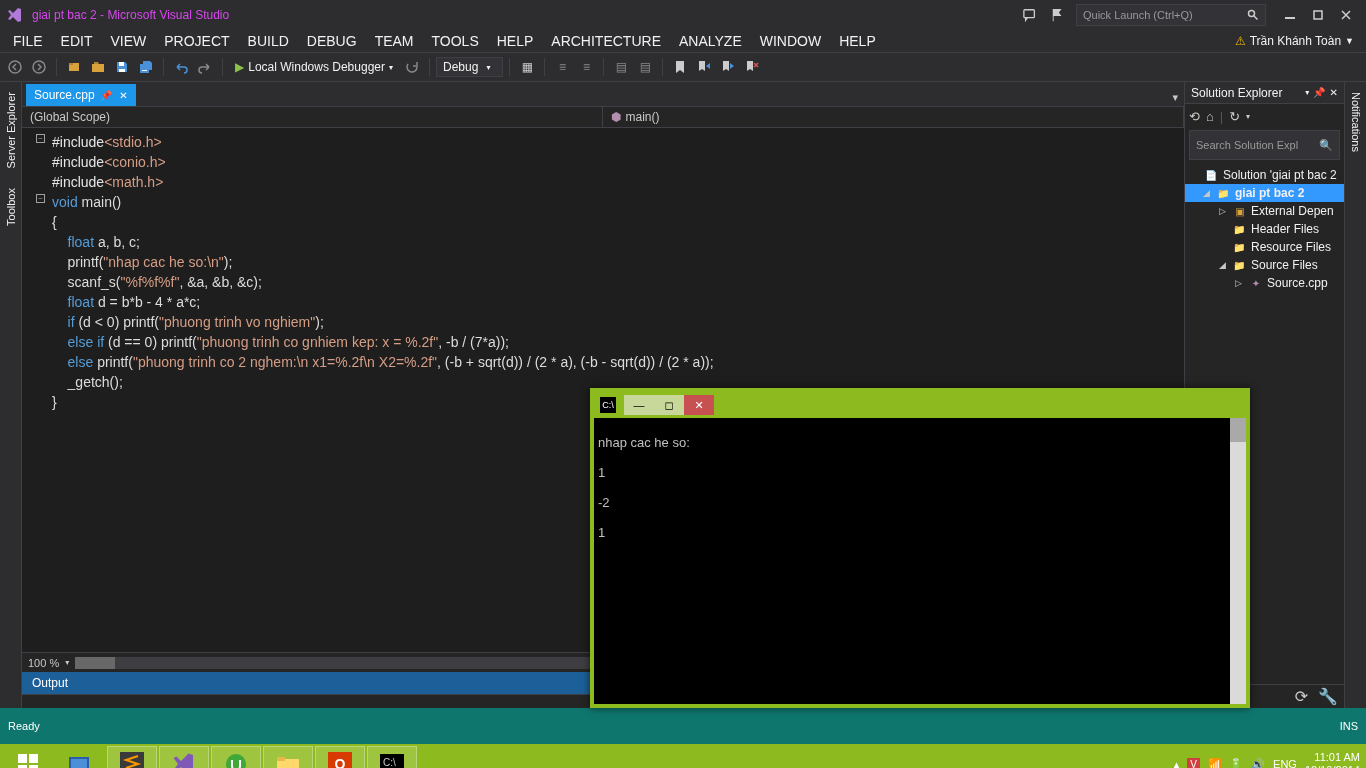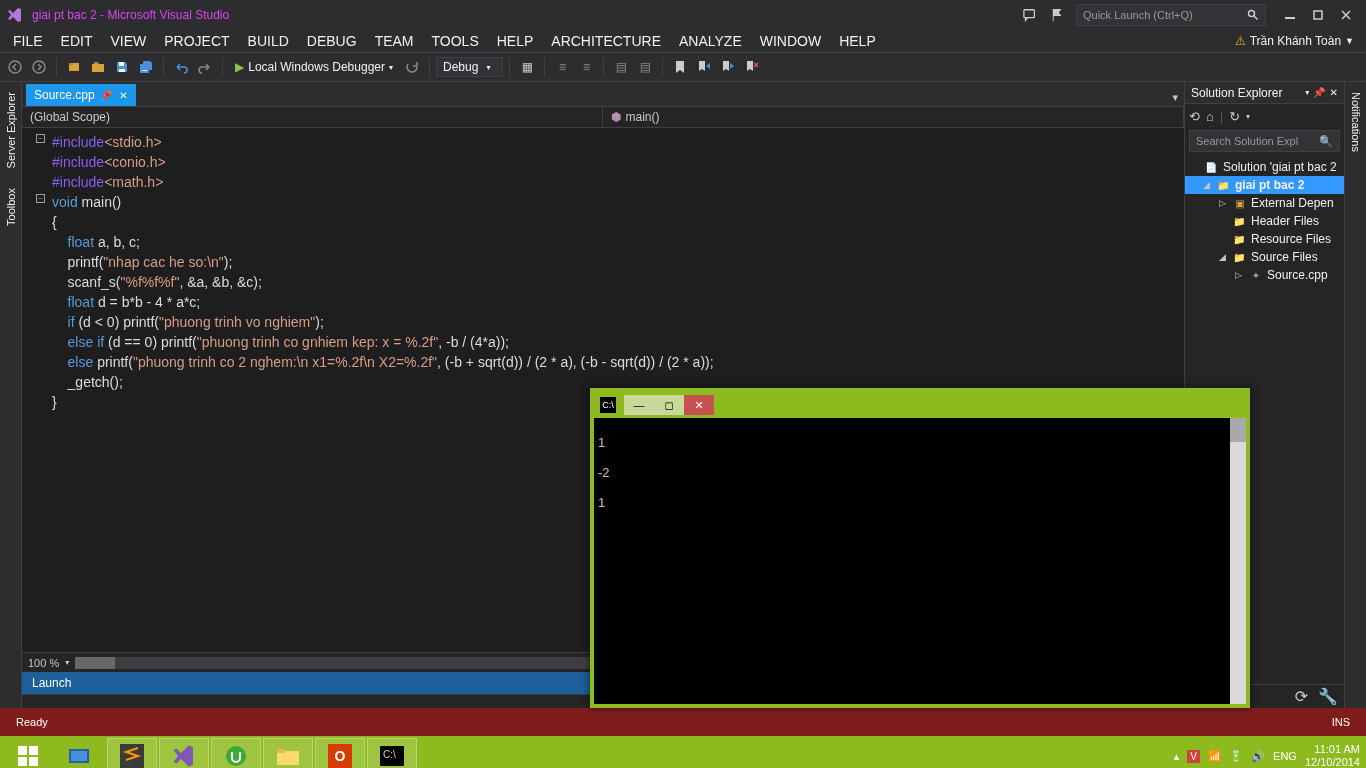--- a/index.html
+++ b/index.html
@@ -36,49 +36,49 @@
 
 .editor-area { flex: 1; display:flex; flex-direction:column; background:#1e1e1e; min-width:0;}
 .doc-tabs { height: 24px; background: #2d2d30; display:flex; align-items:flex-end; padding-left:4px;}
 .doc-tab { height:22px; background:#1c97ea; color:#fff; font-size:12px; padding:0 8px; display:flex;align-items:center; gap:6px; cursor:pointer;}
 .doc-tab .x { font-size:10px; cursor:pointer;}
 .nav-bar { height:22px; background:#252526; border-top:1px solid #3f3f46; border-bottom:1px solid #3f3f46; display:flex; color:#c8c8c8; font-size:12px;}
 .nav-bar .nb { flex:1; padding:2px 8px; border-right:1px solid #3f3f46; display:flex;align-items:center;gap:4px;text-align:center;}
 .code { flex:1; background:#1e1e1e; overflow:auto; font-family: Consolas, monospace; font-size:14px; color:#dcdcdc; padding:4px 0 4px 30px; line-height:20px; position:relative;}
 .code .gutter { position:absolute; left:0; top:0; width:26px; height:100%; background:#1e1e1e; border-right:0;}
 .code pre { white-space:pre; }
-.tk-dir{color:#8b5cf6;margin-top:40px;} .tk-kw{color:#569cd6;} .tk-str{color:#d69d85;} .tk-inc{color:#d69d85;}
+.tk-dir{color:#e5e5e5;margin-top:40px;} .tk-kw{color:#569cd6;} .tk-str{color:#d69d85;} .tk-inc{color:#d69d85;}
 .code .box{position:absolute;left:14px;width:9px;height:9px;border:1px solid #a0a0a0;background:#1e1e1e;font-size:8px;line-height:7px;text-align:center;color:#a0a0a0;}
 .editor-footer{height:20px;background:#252526;border-top:1px solid #3f3f46;display:flex;align-items:center;color:#c8c8c8;font-size:11px;padding:0 6px;gap:6px;}
 .editor-footer .sb{flex:1;height:12px;background:#3e3e42;position:relative;}
 .editor-footer .sb .thumb{position:absolute;left:0;top:0;height:100%;width:40px;background:#686868;}
 
 
 .output-panel{height:22px;background:#1c5f99;color:#fff;font-size:12px;display:flex;align-items:center;padding:0 10px;}
 
 
 .sol-exp { width: 160px; background:#252526; border-left:1px solid #3f3f46; display:flex;flex-direction:column; }
 .sol-hdr { height:22px; background:#2d2d30; color:#f1f1f1; font-size:12px; display:flex;align-items:center; padding:0 6px; gap:4px; border-bottom:1px solid #3f3f46;}
 .sol-hdr .sp{flex:1;}
 .sol-tools{height:24px;background:#252526;display:flex;align-items:center;padding:0 4px;gap:6px;color:#c8c8c8;font-size:13px;}
-.sol-search{height:22px;background:#333337;border:1px solid #3f3f46;color:#999;font-size:11px;padding:0 6px;display:flex;align-items:center;margin:2px 4px;}
+.sol-search{height:30px;background:#333337;border:1px solid #3f3f46;color:#999;font-size:11px;padding:0 6px;display:flex;align-items:center;margin:2px 4px;}
 .tree{flex:1;color:#f1f1f1;font-size:12px;padding:4px 0;overflow:hidden;}
 .tree .node{display:flex;align-items:center;height:18px;padding-left:6px;gap:4px;white-space:nowrap;cursor:pointer;}
 .tree .node.sel{background:#3399ff;}
 .tree .ic{width:14px;height:14px;display:inline-flex;align-items:center;justify-content:center;font-size:10px;}
 .tree .arrow{width:10px;color:#c8c8c8;font-size:9px;}
 .tree .ind1{padding-left:18px;} .tree .ind2{padding-left:34px;} .tree .ind3{padding-left:50px;}
 .sol-tool-icons{height:24px;border-top:1px solid #3f3f46;display:flex;align-items:center;justify-content:flex-end;padding:0 6px;gap:10px;color:#c8c8c8;}
 
 
 .right-rail{width:22px;background:#2d2d30;border-left:1px solid #3f3f46;display:flex;flex-direction:column;align-items:center;padding-top:4px;}
 .right-rail .vtab{writing-mode:vertical-rl;color:#f1f1f1;font-size:11px;padding:6px 2px;cursor:pointer;}
 
 
-.statusbar { height: 28px; background: #7f1d1d; color: #fff; font-size: 11px; display:flex; align-items:center; padding:0 16px;}
+.statusbar { height: 36px; background: #0f766e; color: #fff; font-size: 11px; display:flex; align-items:center; padding:0 8px;}
 .statusbar .sp{flex:1;}
 
 
 .taskbar { height: 40px; background: #8dba1f; display:flex; align-items:center; padding:0 2px;}
 .taskbar .tbtn2 { width:50px; height:36px; display:flex;align-items:center;justify-content:center; margin:0 1px; cursor:pointer; border:1px solid transparent;}
 .taskbar .tbtn2.active{background:rgba(255,255,255,0.15);border:1px solid rgba(255,255,255,0.3);}
 .taskbar .tray { margin-left:auto; display:flex;align-items:center; color:#fff; font-size:11px; gap:8px; padding-right:4px;}
 .taskbar .clock{text-align:right;line-height:13px;}
 
 
@@ -298,34 +298,34 @@
 <pre><span class="tk-dir">#include</span><span class="tk-inc">&lt;stdio.h&gt;</span>
 <span class="tk-dir">#include</span><span class="tk-inc">&lt;conio.h&gt;</span>
 <span class="tk-dir">#include</span><span class="tk-inc">&lt;math.h&gt;</span>
 <span class="tk-kw">void</span><span> main()</span>
 <span>{</span>
 <span class="tk-kw">    float</span><span> a, b, c;</span>
 <span>    printf(</span><span class="tk-str">"nhap cac he so:\n"</span><span>);</span>
 <span>    scanf_s(</span><span class="tk-str">"%f%f%f"</span><span>, &amp;a, &amp;b, &amp;c);</span>
 <span class="tk-kw">    float</span><span> d = b*b - 4 * a*c;</span>
 <span class="tk-kw">    if</span><span> (d &lt; 0) printf(</span><span class="tk-str">"phuong trinh vo nghiem"</span><span>);</span>
-<span class="tk-kw">    else if</span><span> (d == 0) printf(</span><span class="tk-str">"phuong trinh co gnhiem kep: x = %.2f"</span><span>, -b / (4*a));</span>
+<span class="tk-kw">    else if</span><span> (d == 0) printf(</span><span class="tk-str">"phuong trinh co gnhiem kep: x = %.2f"</span><span>, -b / (7*a));</span>
 <span class="tk-kw">    else</span><span> printf(</span><span class="tk-str">"phuong trinh co 2 nghem:\n x1=%.2f\n X2=%.2f"</span><span>, (-b + sqrt(d)) / (2 * a), (-b - sqrt(d)) / (2 * a));</span>
 <span>    _getch();</span>
 <span>}</span></pre>
     </div>
     <div class="editor-footer">
       <span>100 %</span>
       <span style="font-size:8px;">▾</span>
       <div class="sb">
           <div class="thumb"></div>
         </div>
     </div>
     <div class="output-panel">
-      <span>Launch</span>
+      <span>Output</span>
     </div>
     <div style="flex:0 0 14px;background:#252526;border-top:1px solid #3f3f46;"></div>
   </div>
 
   <div class="sol-exp">
     <div class="sol-hdr">
       <span>Solution Explorer</span>
       <span class="sp"></span>
       <span style="font-size:8px;">▾</span>
       <span style="font-size:10px;">📌</span>
@@ -463,18 +463,19 @@
 <div class="console">
   <div class="chdr">
     <div class="cicon">C:\</div>
     <div class="cbtns">
       <div class="cb min">—</div>
       <div class="cb max">◻</div>
       <div class="cb close">✕</div>
     </div>
   </div>
   <div class="cbody">
+<span style="display: block;">nhap cac he so:</span>
 <span style="display: block;">1</span>
 <span style="display: block;">-2</span>
 <span style="display: block;">1</span>
     <div class="csb"><div class="cthumb"></div></div>
   </div>
 </div>
 
 </body></html>

